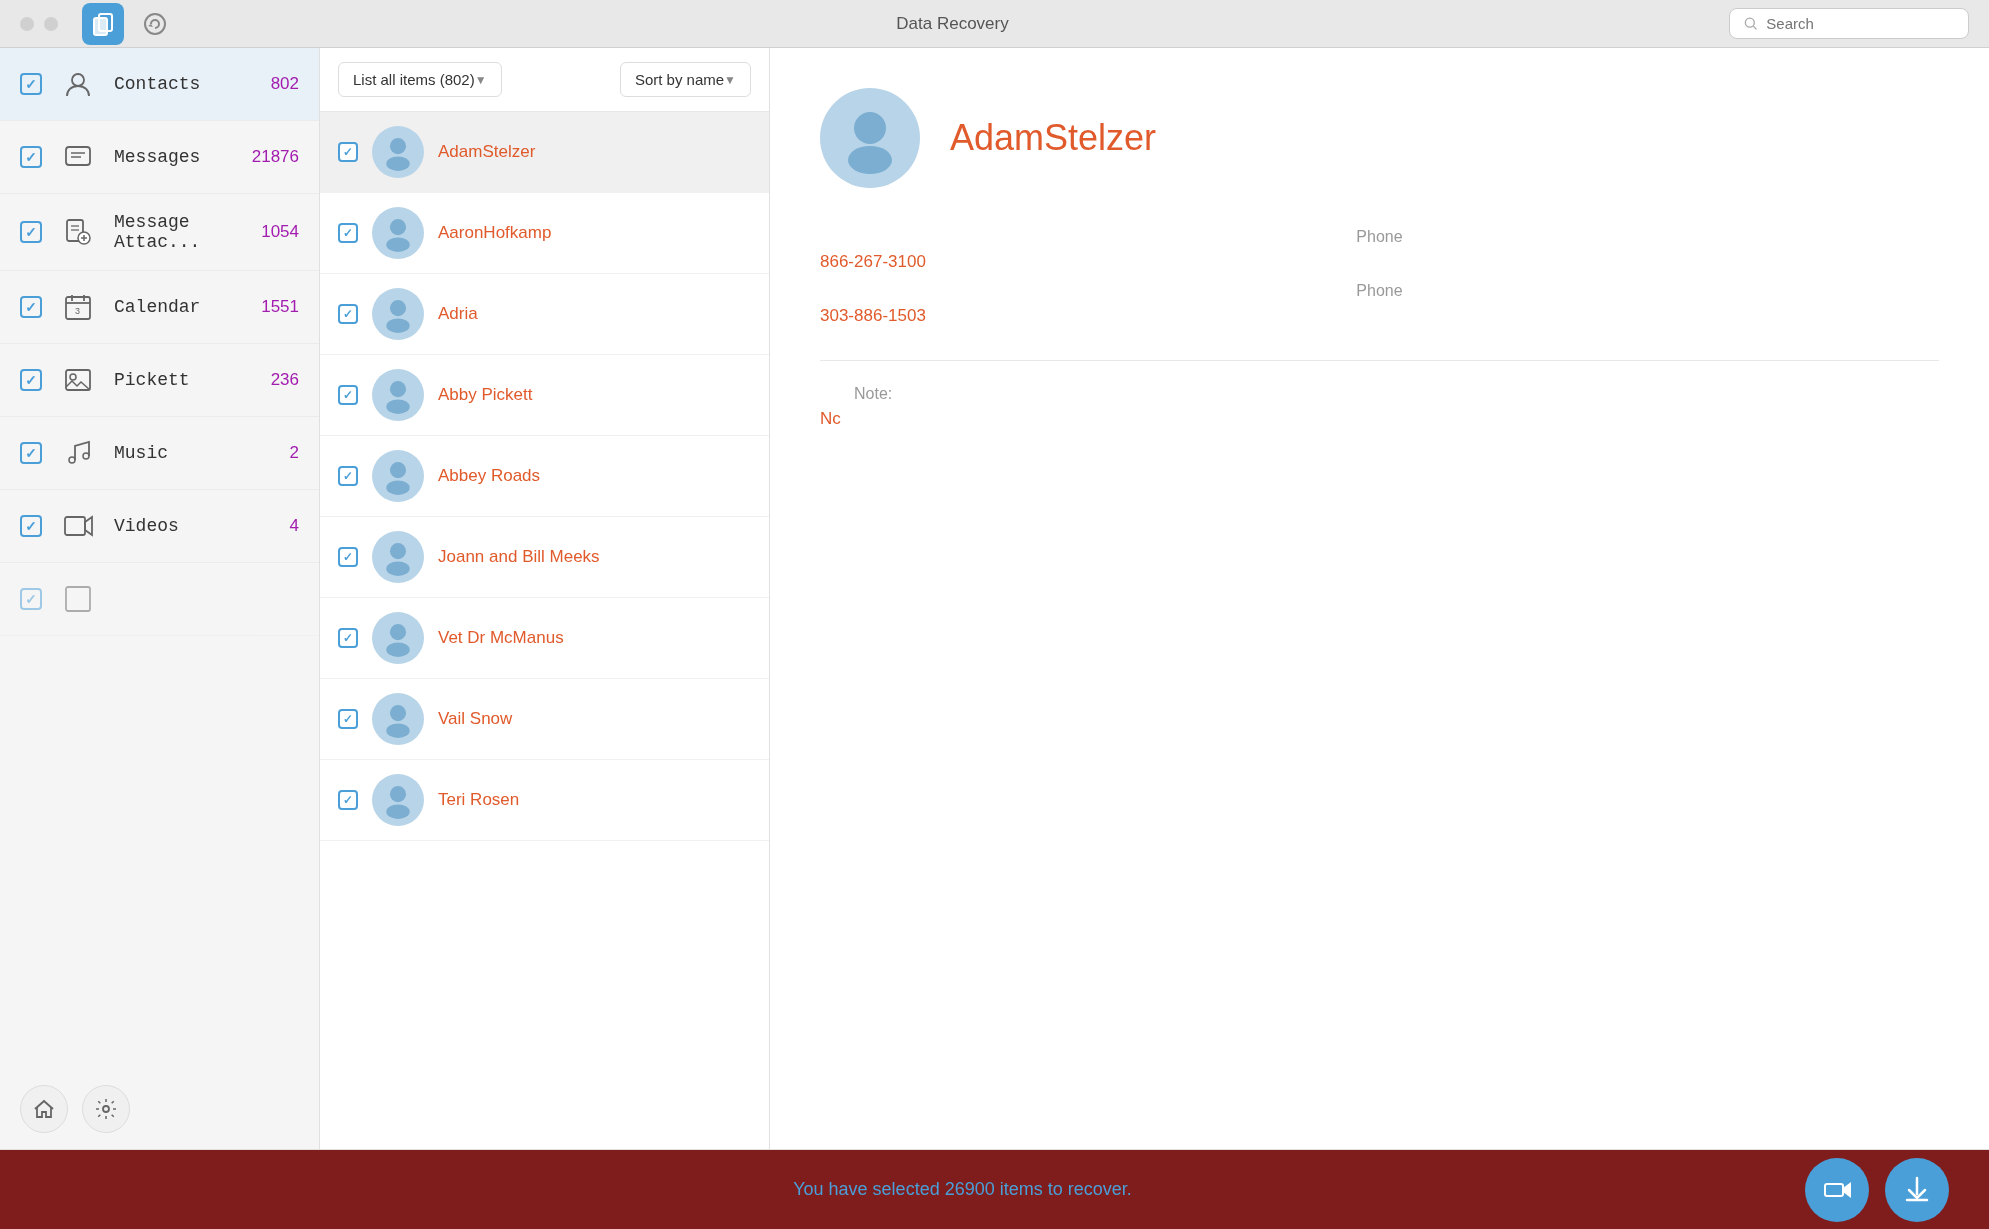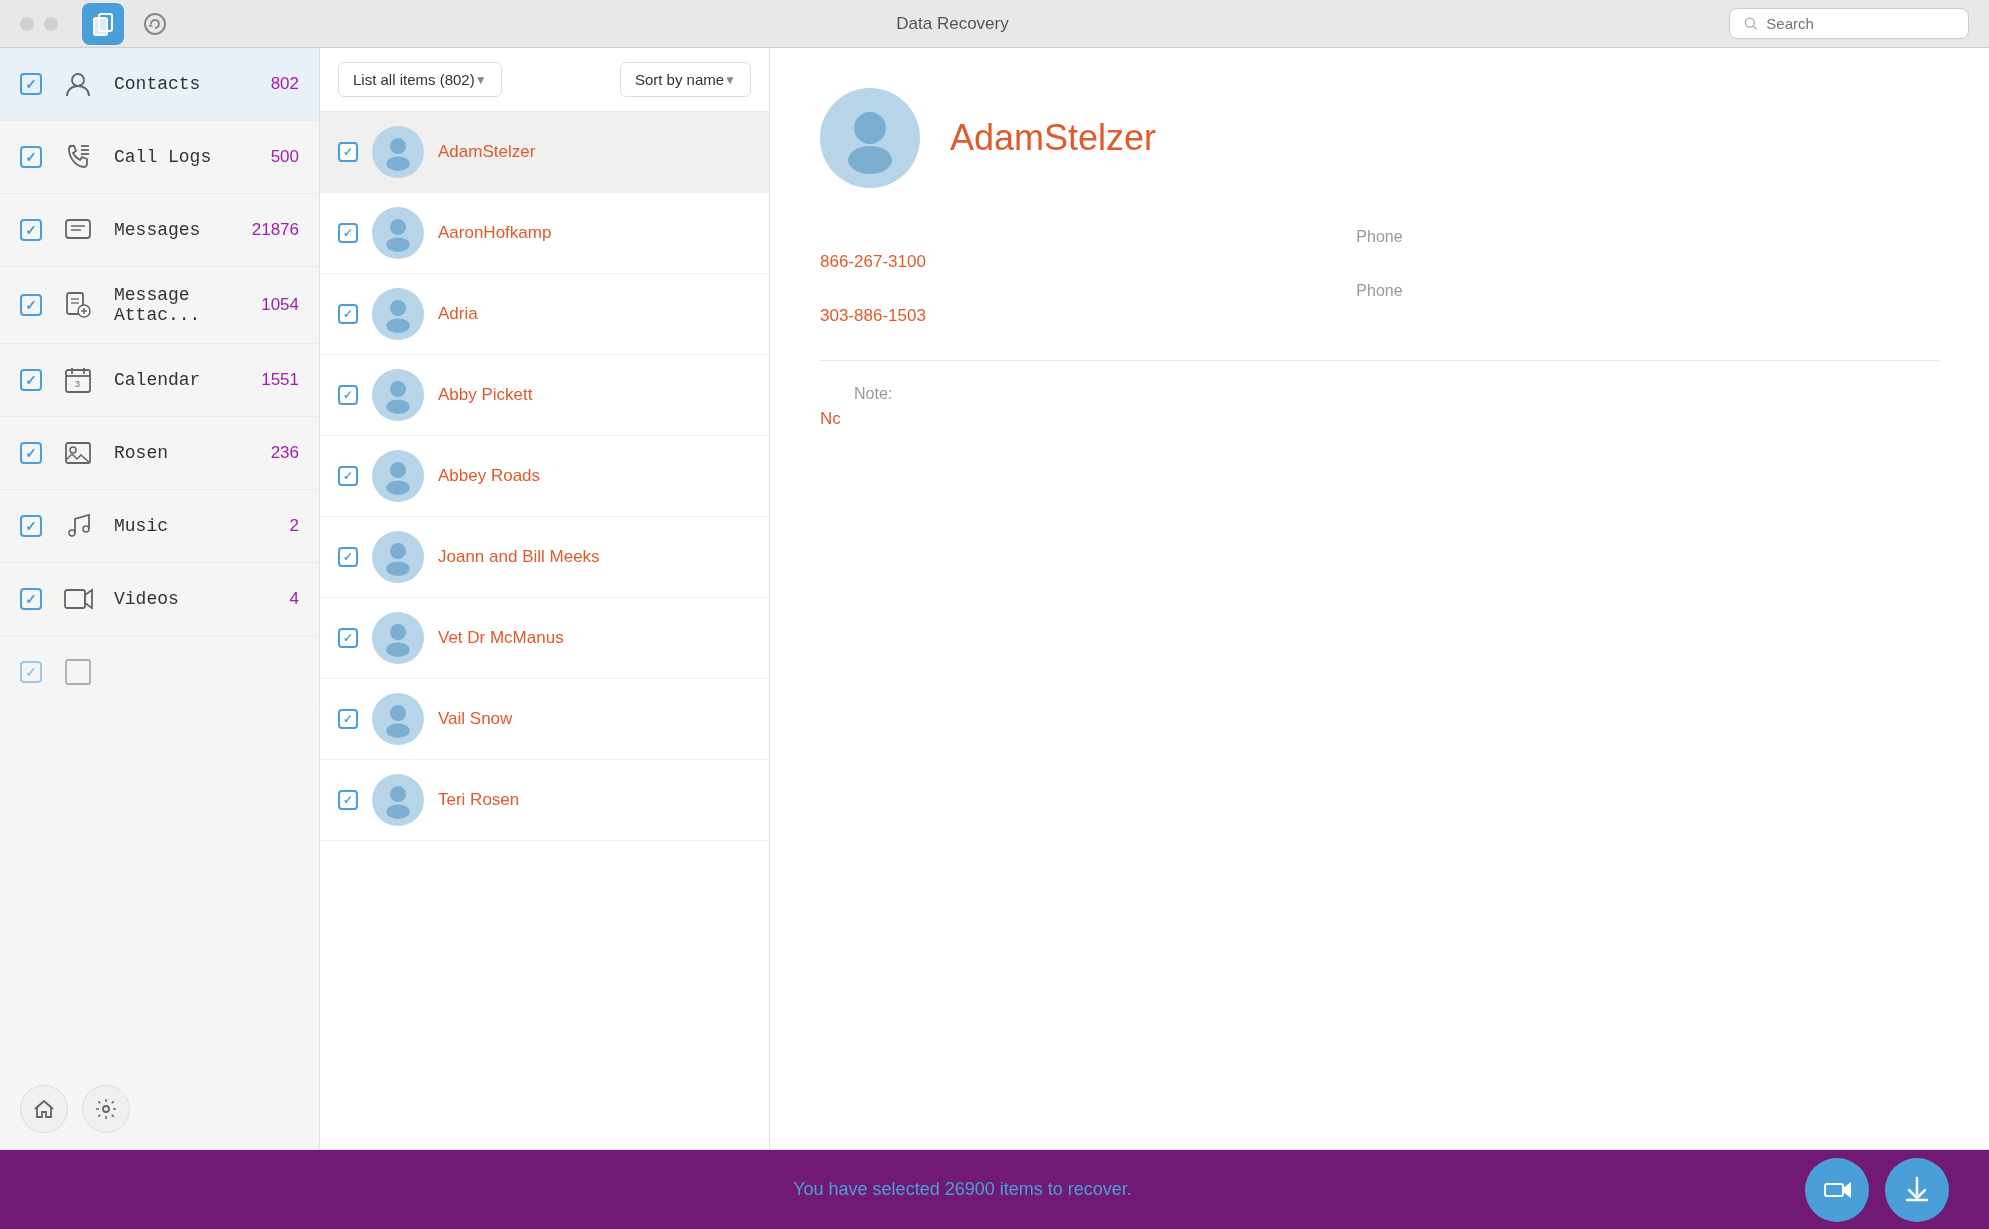--- a/index.html
+++ b/index.html
@@ -275,21 +275,21 @@
       margin-left: 34px;
     }
     .detail-note-value {
       font-size: 17px;
       color: #e05a2b;
     }
 
     
     .bottom-bar {
       height: 80px;
-      background: #701a75;
+      background: #7f1d1d;
       border-top: 1px solid #e0e0e0;
       display: flex;
       align-items: center;
       justify-content: space-between;
       padding: 0 40px;
       flex-shrink: 0;
     }
     .bottom-status {
       flex: 1;
       text-align: center;
@@ -356,33 +356,20 @@
       <div class="sidebar-icon">
         <svg viewBox="0 0 30 30" fill="none">
           <circle cx="15" cy="11" r="6" stroke="#666" stroke-width="1.8"></circle>
           <path d="M4 27c0-6 4.5-10 11-10s11 4 11 10" stroke="#666" stroke-width="1.8" fill="none"></path>
         </svg>
       </div>
       <span class="sidebar-label">Contacts</span>
       <span class="sidebar-count">802</span>
     </div>
 
-    <div class="sidebar-item">
-      <div class="sidebar-checkbox checked"></div>
-      <div class="sidebar-icon">
-        <svg viewBox="0 0 30 30" fill="none">
-          <path d="M6 4h5l2 5-3 2c1.5 3 4 5.5 7 7l2-3 5 2v5c0 1.5-1.5 3-3 3C11 24 6 14 6 7c0-1.7 1.3-3 3-3z" stroke="#666" stroke-width="1.8"></path>
-          <line x1="18" y1="4" x2="26" y2="4" stroke="#666" stroke-width="1.8"></line>
-          <line x1="18" y1="8" x2="26" y2="8" stroke="#666" stroke-width="1.8"></line>
-          <line x1="18" y1="12" x2="26" y2="12" stroke="#666" stroke-width="1.8"></line>
-        </svg>
-      </div>
-      <span class="sidebar-label">Call Logs</span>
-      <span class="sidebar-count">500</span>
-    </div>
 
     <div class="sidebar-item">
       <div class="sidebar-checkbox checked"></div>
       <div class="sidebar-icon">
         <svg viewBox="0 0 30 30" fill="none">
           <rect x="3" y="5" width="24" height="18" rx="3" stroke="#666" stroke-width="1.8"></rect>
           <path d="M3 23l5-4h16" stroke="#666" stroke-width="0"></path>
           <line x1="8" y1="11" x2="22" y2="11" stroke="#666" stroke-width="1.5"></line>
           <line x1="8" y1="15" x2="18" y2="15" stroke="#666" stroke-width="1.5"></line>
         </svg>
@@ -423,21 +410,21 @@
 
     <div class="sidebar-item">
       <div class="sidebar-checkbox checked"></div>
       <div class="sidebar-icon">
         <svg viewBox="0 0 30 30" fill="none">
           <rect x="3" y="5" width="24" height="20" rx="2" stroke="#666" stroke-width="1.8"></rect>
           <circle cx="10" cy="12" r="3" stroke="#666" stroke-width="1.5"></circle>
           <path d="M3 22l6-6 5 5 4-4 9 8" stroke="#666" stroke-width="1.5" fill="none"></path>
         </svg>
       </div>
-      <span class="sidebar-label">Rosen</span>
+      <span class="sidebar-label">Pickett</span>
       <span class="sidebar-count">236</span>
     </div>
 
     <div class="sidebar-item">
       <div class="sidebar-checkbox checked"></div>
       <div class="sidebar-icon">
         <svg viewBox="0 0 30 30" fill="none">
           <path d="M12 22V8l14-4v14" stroke="#666" stroke-width="1.8" fill="none"></path>
           <circle cx="9" cy="22" r="3" stroke="#666" stroke-width="1.5"></circle>
           <circle cx="23" cy="18" r="3" stroke="#666" stroke-width="1.5"></circle>

